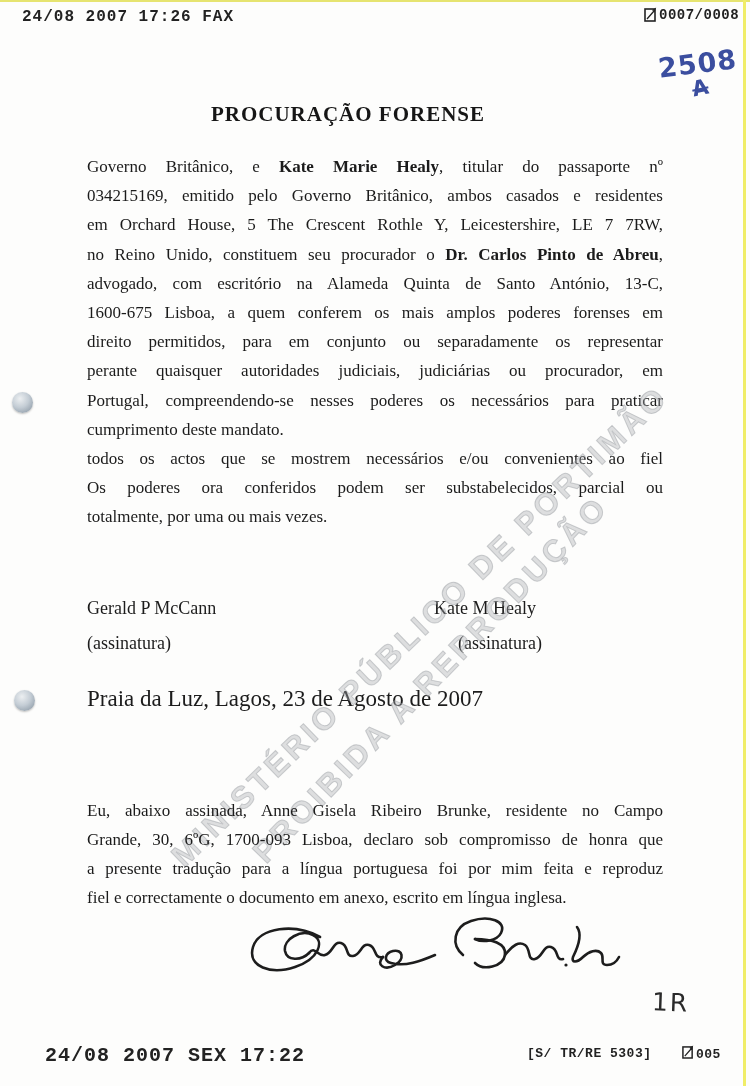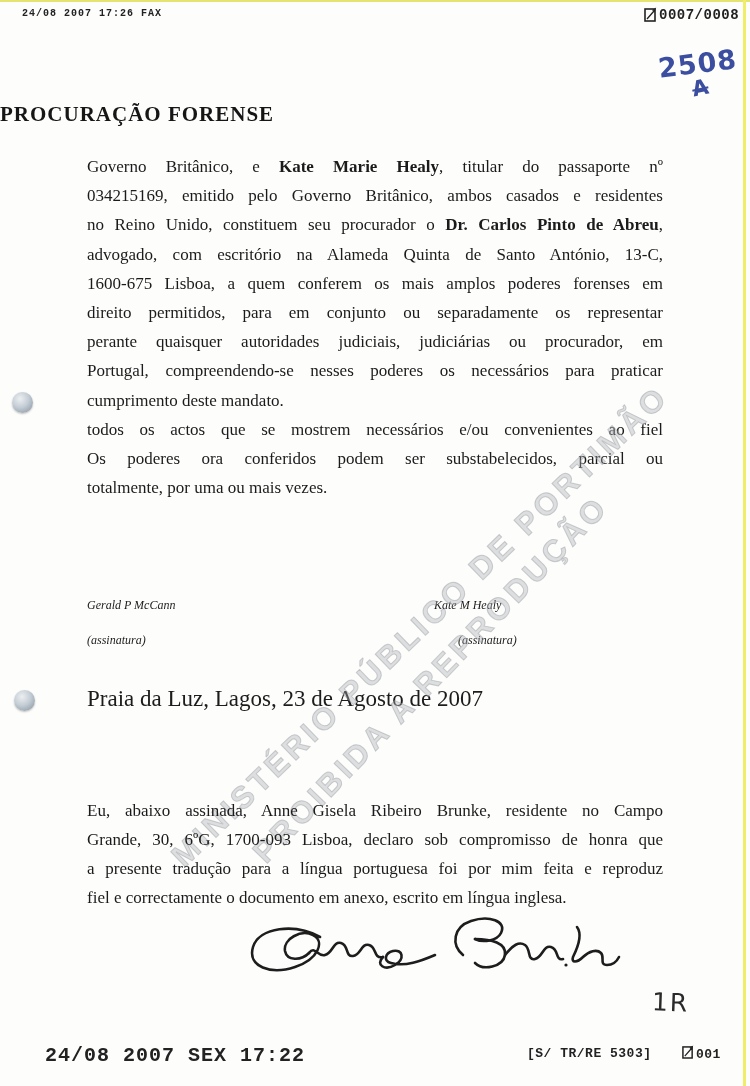--- a/index.html
+++ b/index.html
@@ -17,50 +17,51 @@
   .edge-right{position:absolute;top:0;left:743px;width:3px;height:1086px;background:#f0ed68;}
 
   
   .faxline{
     position:absolute;
     font-family:"Liberation Mono", monospace;
     font-weight:bold;
     color:#222;
     white-space:nowrap;
   }
-  .fax-h-left{top:8px;left:22px;font-size:10px;letter-spacing:1px;}
+  .fax-h-left{top:8px;left:22px;font-size:16px;letter-spacing:1px;}
   .fax-h-right{top:7px;left:644px;font-size:14px;letter-spacing:0.5px;display:flex;align-items:flex-start;gap:2px;}
   .fax-f-left{top:1044px;left:45px;font-size:20px;letter-spacing:1px;}
   .fax-f-ref{top:1046px;left:527px;font-size:13px;letter-spacing:0.5px;}
   .fax-f-page{top:1045px;left:682px;font-size:13px;letter-spacing:0.5px;display:flex;align-items:center;gap:2px;}
   .page-icon{display:inline-block;}
 
   
   .hw{position:absolute;white-space:nowrap;font-family:"DejaVu Sans", sans-serif;}
   .hw-2508{top:48px;left:658px;color:#3b4e9f;font-size:27px;font-weight:bold;transform:rotate(-7deg);letter-spacing:1px;}
   .hw-a{top:76px;left:692px;color:#3b4e9f;font-size:21px;font-weight:bold;transform:rotate(-12deg);text-decoration:line-through;}
   .hw-1r{top:988px;left:652px;color:#2a2a2a;font-size:25px;transform:rotate(2deg);letter-spacing:2px;}
 
   
   .title{
     position:absolute;top:102px;left:0;width:624px;
-    font-weight:bold;font-size:21px;letter-spacing:1px;
+    text-align:center;font-weight:bold;font-size:21px;letter-spacing:1px;
     color:#161616;
+    padding-left:36px;
   }
 
   
   .textblock{position:absolute;left:87px;width:576px;font-size:17px;line-height:29.2px;color:#1b1b1b;}
   .block-main{top:152px;}
   .block-translator{top:796px;line-height:29px;}
   .jline{text-align:justify;text-align-last:justify;}
   .jline.end{text-align-last:left;}
   .jline b{font-weight:bold;}
 
   
-  .sig-name{position:absolute;font-size:12px;white-space:nowrap;font-style:italic;}
+  .sig-name{position:absolute;font-size:18px;white-space:nowrap;}
   .sig-left-name{top:598px;left:87px;}
   .sig-left-label{top:633px;left:87px;}
   .sig-right-name{top:598px;left:434px;}
   .sig-right-label{top:633px;left:458px;}
   .date-line{position:absolute;top:686px;left:87px;font-size:23px;white-space:nowrap;}
 
   
   .watermark{
     position:absolute;
     white-space:nowrap;
@@ -109,20 +110,21 @@
 
   <div class="hw hw-2508">2508</div>
   <div class="hw hw-a">A</div>
   <div class="hw hw-1r">1R</div>
 
   <div class="title">PROCURAÇÃO FORENSE</div>
 
   <div class="textblock block-main">
       <div class="jline"><span>Governo Britânico, e </span><b>Kate Marie Healy</b><span>, titular do passaporte nº</span></div>
       <div class="jline"><span>034215169, emitido pelo Governo Britânico, ambos casados e residentes</span></div>
+      <div class="jline"><span>em Orchard House, 5 The Crescent Rothle Y, Leicestershire, LE 7 7RW,</span></div>
       <div class="jline"><span>no Reino Unido, constituem seu procurador o </span><b>Dr. Carlos Pinto de Abreu</b><span>,</span></div>
       <div class="jline"><span>advogado, com escritório na Alameda Quinta de Santo António, 13-C,</span></div>
       <div class="jline"><span>1600-675 Lisboa, a quem conferem os mais amplos poderes forenses em</span></div>
       <div class="jline"><span>direito permitidos, para em conjunto ou separadamente os representar</span></div>
       <div class="jline"><span>perante quaisquer autoridades judiciais, judiciárias ou procurador, em</span></div>
       <div class="jline"><span>Portugal, compreendendo-se nesses poderes os necessários para praticar</span></div>
       <div class="jline end"><span>cumprimento deste mandato.</span></div>
       <div class="jline"><span>todos os actos que se mostrem necessários e/ou convenientes ao fiel</span></div>
       <div class="jline"><span>Os poderes ora conferidos podem ser substabelecidos, parcial ou</span></div>
       <div class="jline end"><span>totalmente, por uma ou mais vezes.</span></div>
@@ -165,16 +167,16 @@
 
   <div class="faxline fax-f-left">24/08 2007 SEX 17:22</div>
   <div class="faxline fax-f-ref">[S/ TR/RE 5303]</div>
   <div class="faxline fax-f-page">
     <span class="page-icon">
       <svg width="12" height="14" viewBox="0 0 13 15">
           <rect x="1" y="2" width="10" height="12" fill="none" stroke="#222" stroke-width="1.6"></rect>
           <path d="M3 12 L10 4 M8.5 3.5 L11 2 L10 5" stroke="#222" stroke-width="1.3" fill="none"></path>
         </svg>
     </span>
-    <span>001</span>
+    <span>005</span>
   </div>
 
 </div>
 
 </body></html>

